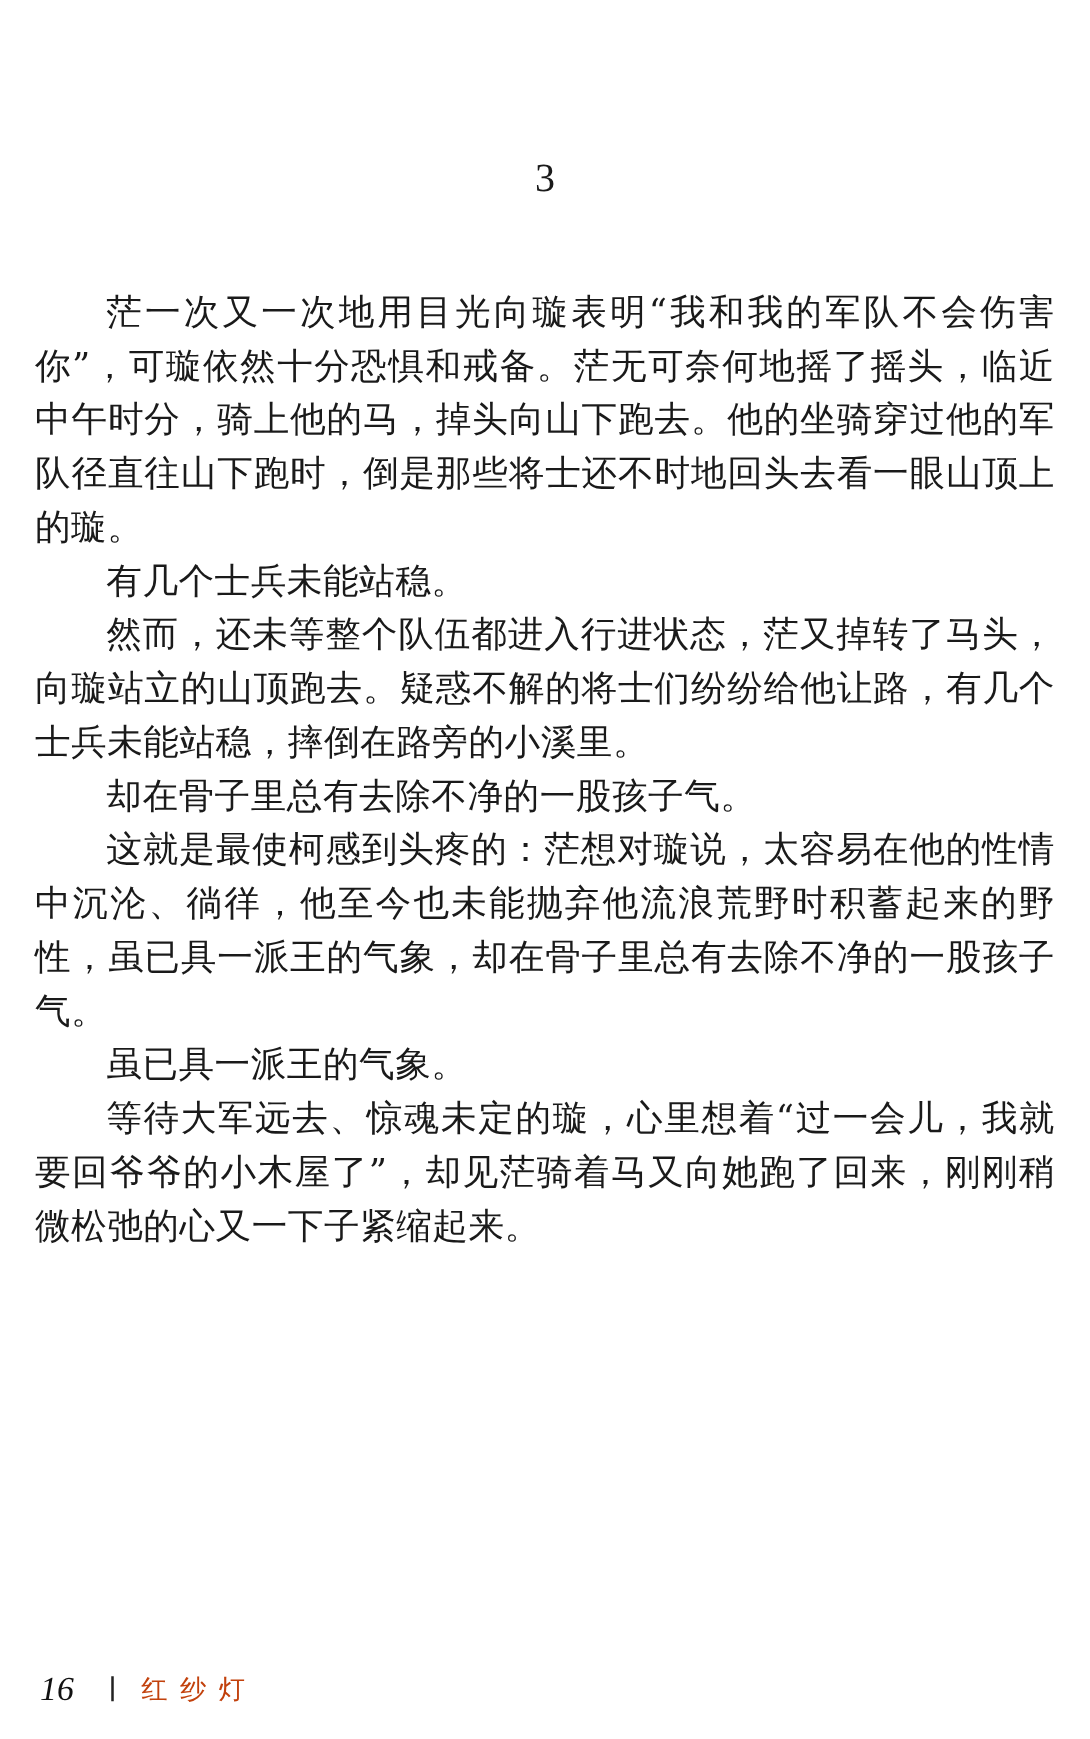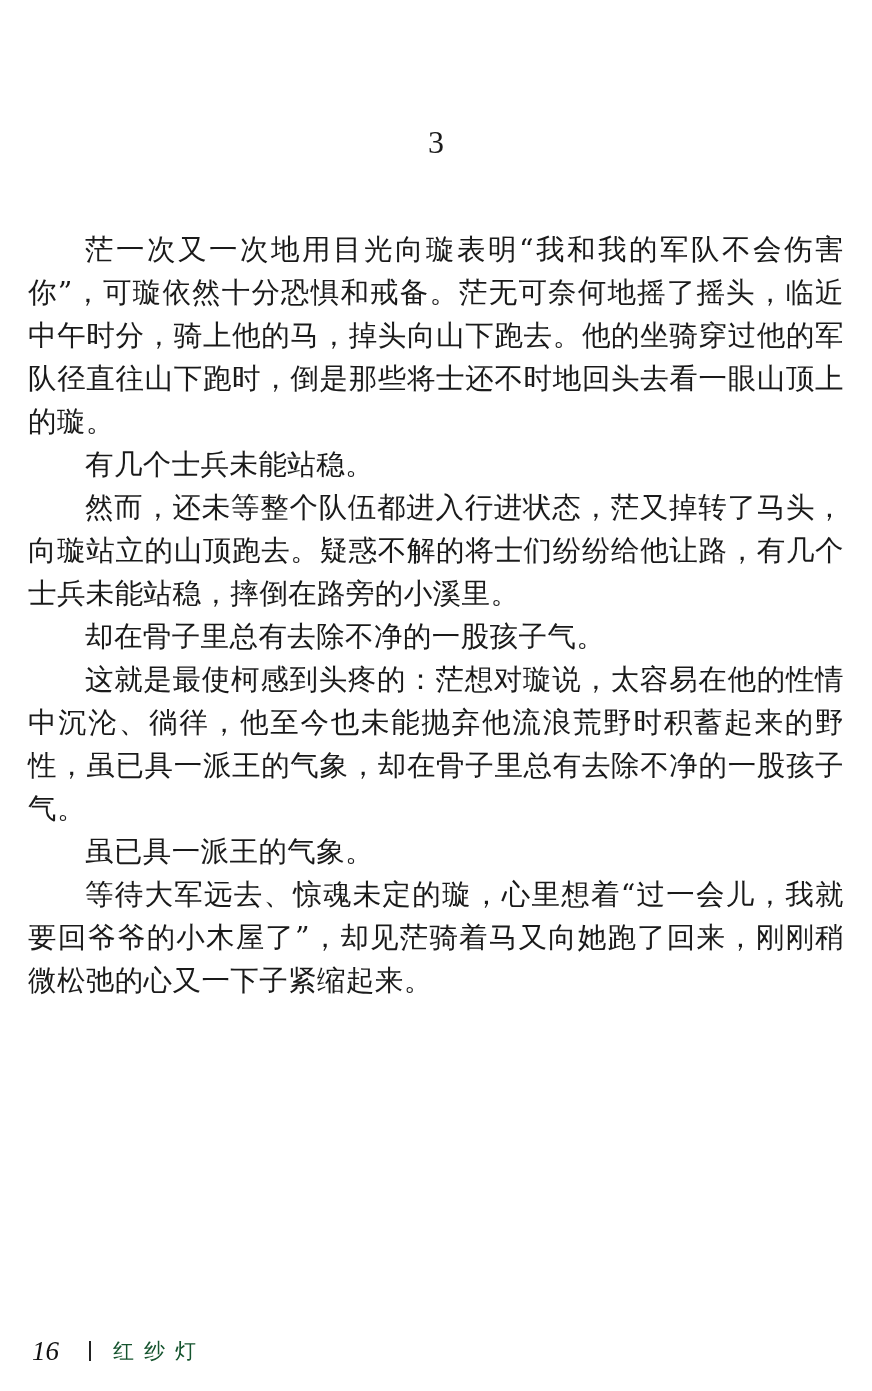--- a/index.html
+++ b/index.html
@@ -28,21 +28,21 @@
   .page-num {
     font-family: "Liberation Serif", "DejaVu Serif", serif;
     font-style: italic; font-size: 27px; color: #111;
   }
   .sep {
     display: inline-block; width: 2px; height: 20px; background: #222;
     margin: 0 22px 0 30px;
   }
   .book-title {
     font-family: "DejaVu Sans", "Liberation Sans", sans-serif;
-    font-size: 21px; letter-spacing: 10px; color: #14532d;
+    font-size: 21px; letter-spacing: 10px; color: #c2410c;
   }
 </style>
 </head>
 <body>
 
 <div class="chapter-num">3</div>
 
 <div class="body-text">
   <p class="para">茫一次又一次地用目光向璇表明“我和我的军队不会伤害你”，可璇依然十分恐惧和戒备。茫无可奈何地摇了摇头，临近中午时分，骑上他的马，掉头向山下跑去。他的坐骑穿过他的军队径直往山下跑时，倒是那些将士还不时地回头去看一眼山顶上的璇。</p>
   <p class="para">有几个士兵未能站稳。</p>

